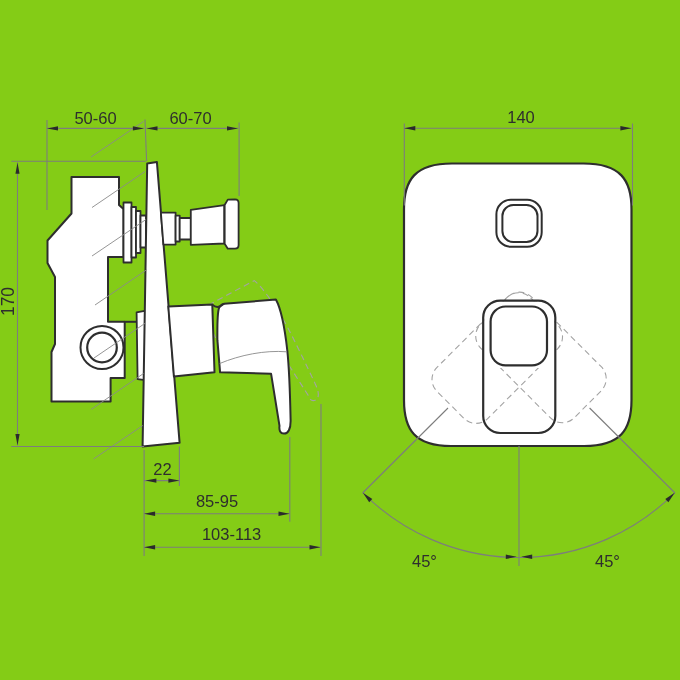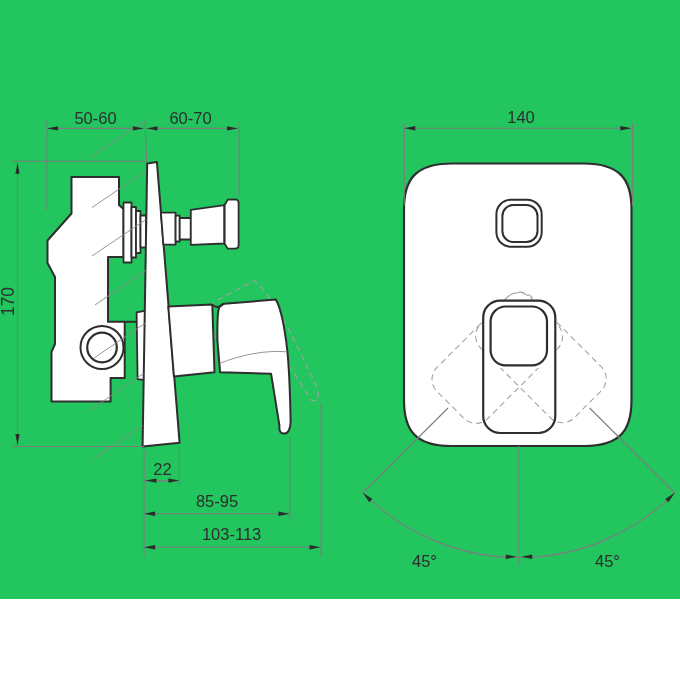--- a/index.html
+++ b/index.html
@@ -1,16 +1,16 @@
 <!DOCTYPE html>
 <html><head>
 <meta charset="utf-8">
 <style>
   html,body{margin:0;padding:0;background:#fff;}
-  .wrap{width:680px;height:599px;position:relative;background:#22c55e;overflow:hidden;}
+  .wrap{width:680px;height:680px;position:relative;background:#84cc16;overflow:hidden;}
   svg{display:block;}
   text{font-family:"Liberation Sans", sans-serif;fill:#2e2e2e;}
 </style>
 </head>
 <body>
 <div class="wrap">
 <svg width="680" height="680" viewBox="0 0 680 680">
 <defs>
 <marker id="none"></marker>
 </defs>

